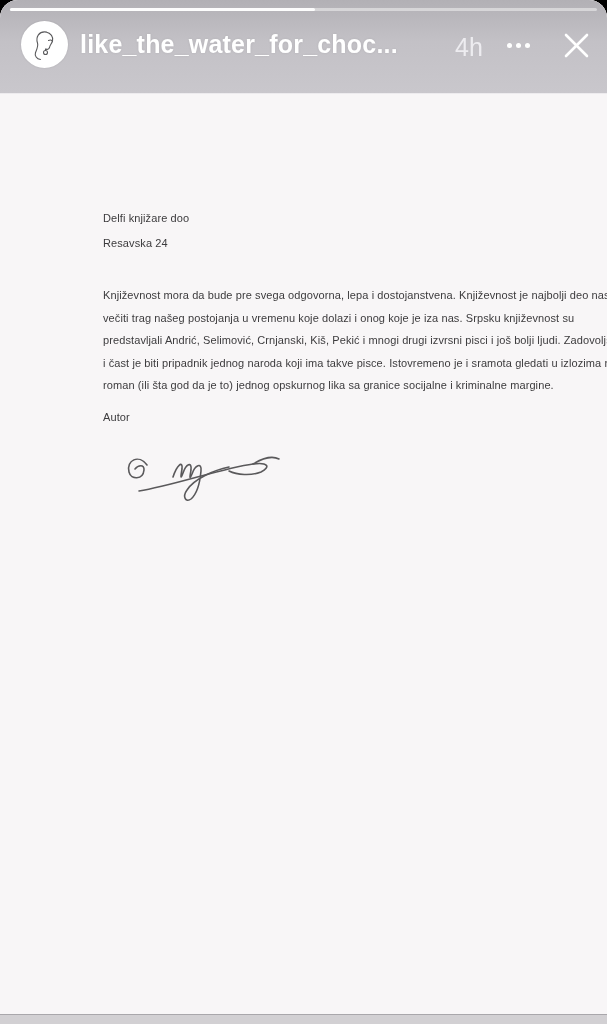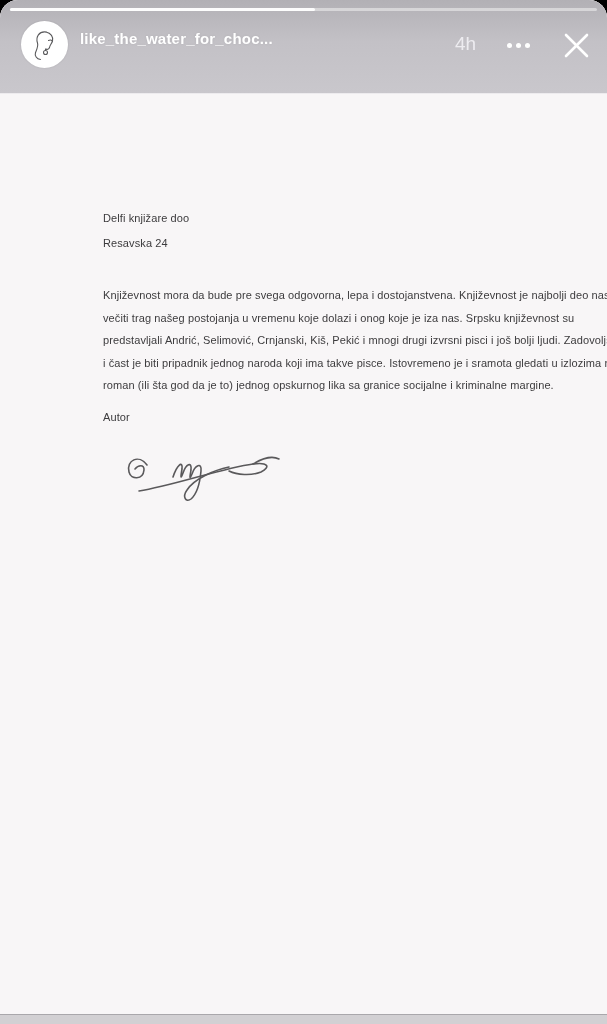--- a/index.html
+++ b/index.html
@@ -42,29 +42,29 @@
   .avatar {
     position:absolute; top:21px; left:21px; width:47px; height:47px;
     border-radius:50%; background:#fff;
     display:flex; align-items:center; justify-content:center;
     box-shadow:0 0 2px rgba(0,0,0,0.12);
     cursor:pointer;
   }
   .avatar svg { display:block; }
   .username {
     position:absolute; left:80px; top:30px;
-    font-size:15px; font-weight:bold; color:var(--header-text,#fff);
+    font-size:25px; font-weight:bold; color:var(--header-text,#fff);
     letter-spacing:0.2px; max-width:368px;
     white-space:nowrap; overflow:hidden;
     text-shadow:0 0 3px rgba(0,0,0,0.08);
     cursor:pointer;
   }
   .timestamp {
     position:absolute; left:455px; top:33px;
-    font-size:19px; color:#edecf0;
+    font-size:25px; color:#edecf0;
   }
   .more-button {
     position:absolute; left:497px; top:30px; width:42px; height:30px;
     display:flex; align-items:center; justify-content:center; gap:4px;
     cursor:pointer;
   }
   .more-button .dot {
     width:5px; height:5px; border-radius:50%;
     background:var(--header-text,#fff);
   }

